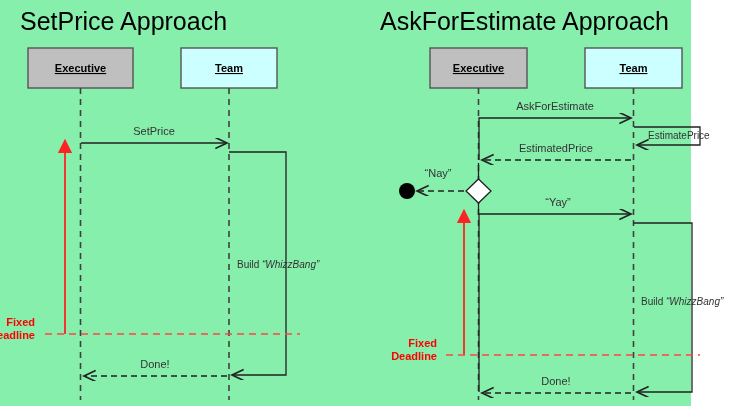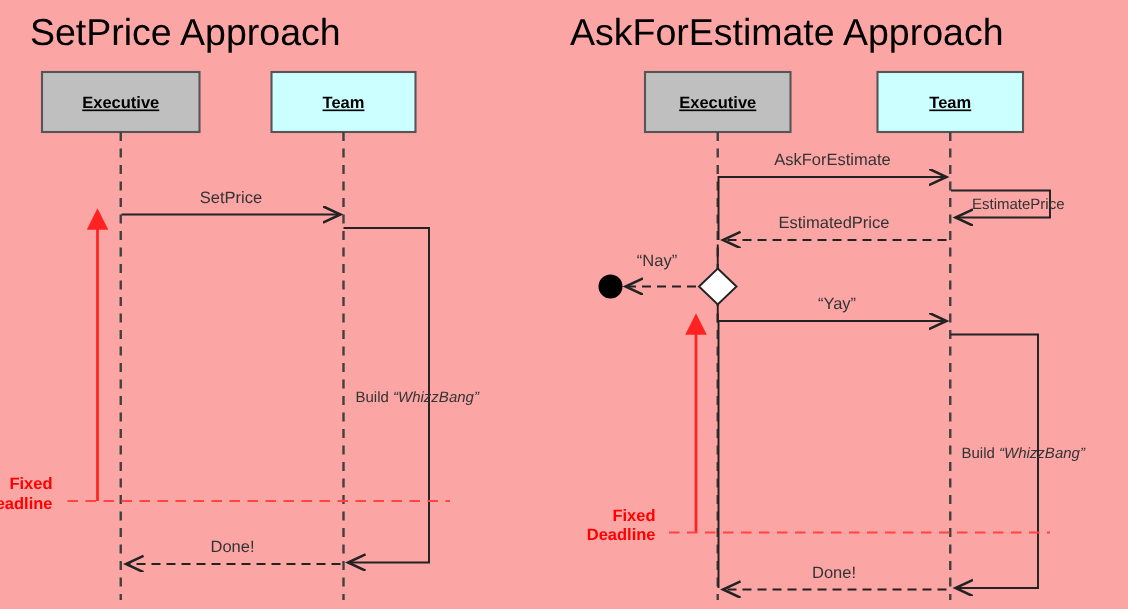--- a/index.html
+++ b/index.html
@@ -1,18 +1,18 @@
 <!DOCTYPE html>
 <html><head>
 <meta charset="utf-8">
 <style>
   html,body{margin:0;padding:0;background:#ffffff;}
   body{width:752px;height:406px;overflow:hidden;
        font-family:"Liberation Sans","DejaVu Sans",sans-serif;}
-  #stage{position:relative;width:752px;height:406px;background:#fca5a5;text-align:right;}
+  #stage{position:relative;width:691px;height:406px;background:#86efac;text-align:right;}
   svg{display:block;position:absolute;top:0;left:0;}
   .ttl{font-size:25px;fill:#000;font-family:"Liberation Sans",sans-serif;}
   .actor{font-size:11px;font-weight:bold;fill:#000;text-decoration:underline;
          font-family:"Liberation Sans",sans-serif;}
   .msg{font-size:11px;fill:#333;font-family:"Liberation Sans",sans-serif;}
   .msg-sm{font-size:10px;fill:#333;font-family:"Liberation Sans",sans-serif;}
   .ital{font-style:italic;}
   .dl{font-size:11px;fill:#ff0000;font-weight:bold;
       font-family:"Liberation Sans",sans-serif;}
   .lnk{stroke:#222;stroke-width:1.3;fill:none;}

